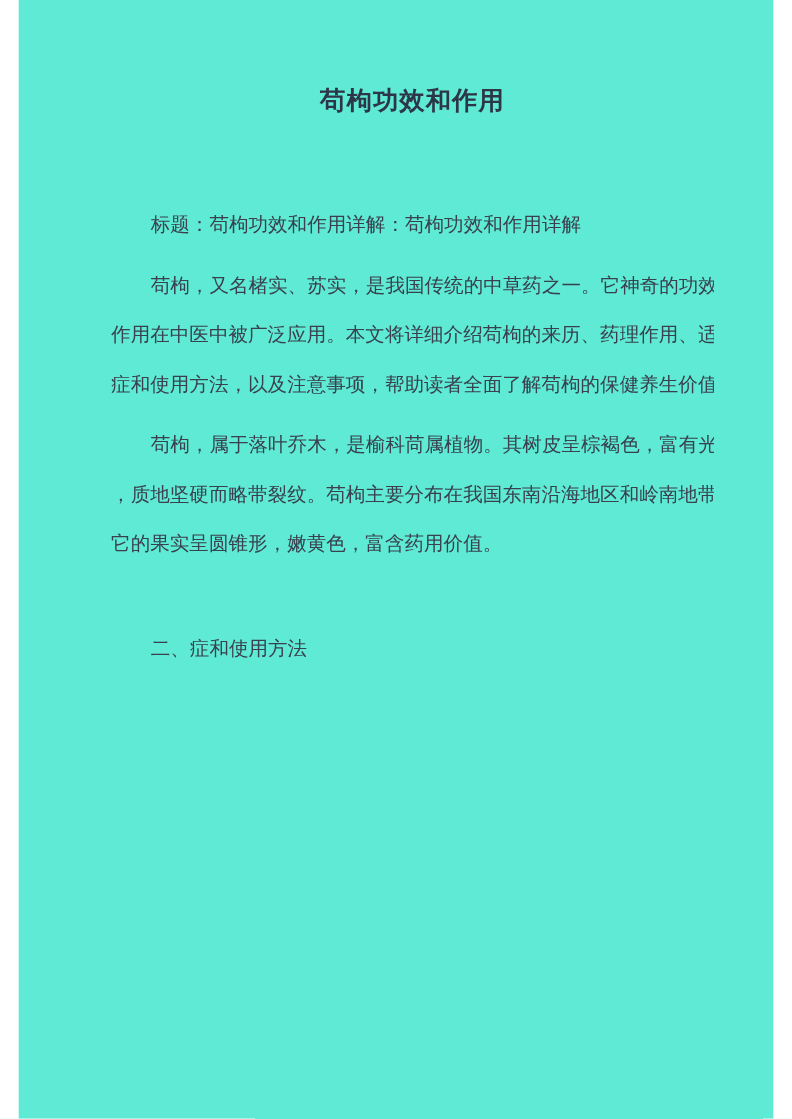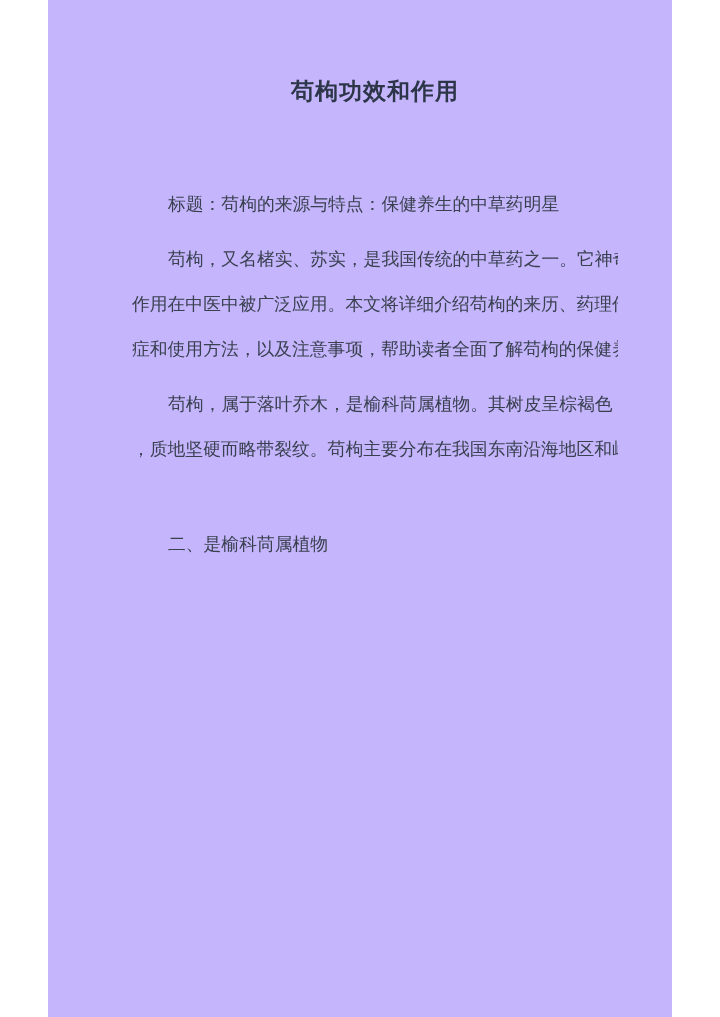--- a/index.html
+++ b/index.html
@@ -4,24 +4,24 @@
 <style>
   * { margin: 0; padding: 0; box-sizing: border-box; }
   html, body {
     background: #ffffff;
   }
   body {
     font-family: "Liberation Serif", "DejaVu Serif", serif;
   }
   .page {
     position: relative;
-    width: 624px;
+    width: 686px;
     height: 1017px;
     margin: 0 auto;
-    background: #c4b5fd;
+    background: #5eead4;
     overflow: hidden;
     padding: 0 54px 0 84px;
   }
   .doc-title {
     margin-top: 76px;
     font-size: 23px;
     line-height: 32px;
     font-weight: bold;
     text-align: center;
     color: #2d3648;
@@ -40,30 +40,31 @@
   .para { margin-top: 10px; }
   .section-heading-block { margin-top: 50px; }
 </style>
 </head>
 <body>
 
 <div class="page">
 
   <div class="doc-title">苟枸功效和作用</div>
 
-  <div class="line indent subtitle-block">标题：苟枸的来源与特点：保健养生的中草药明星</div>
+  <div class="line indent subtitle-block">标题：苟枸功效和作用详解：苟枸功效和作用详解</div>
 
 
   <div class="para">
     <div class="line indent">苟枸，又名楮实、苏实，是我国传统的中草药之一。它神奇的功效和</div>
     <div class="line">作用在中医中被广泛应用。本文将详细介绍苟枸的来历、药理作用、适应</div>
     <div class="line">症和使用方法，以及注意事项，帮助读者全面了解苟枸的保健养生价值。</div>
   </div>
 
 
   <div class="para">
     <div class="line indent">苟枸，属于落叶乔木，是榆科苘属植物。其树皮呈棕褐色，富有光泽</div>
     <div class="line">，质地坚硬而略带裂纹。苟枸主要分布在我国东南沿海地区和岭南地带。</div>
+    <div class="line">它的果实呈圆锥形，嫩黄色，富含药用价值。</div>
   </div>
 
-  <div class="line indent section-heading-block">二、是榆科苘属植物</div>
+  <div class="line indent section-heading-block">二、症和使用方法</div>
 
 </div>
 
 </body></html>

